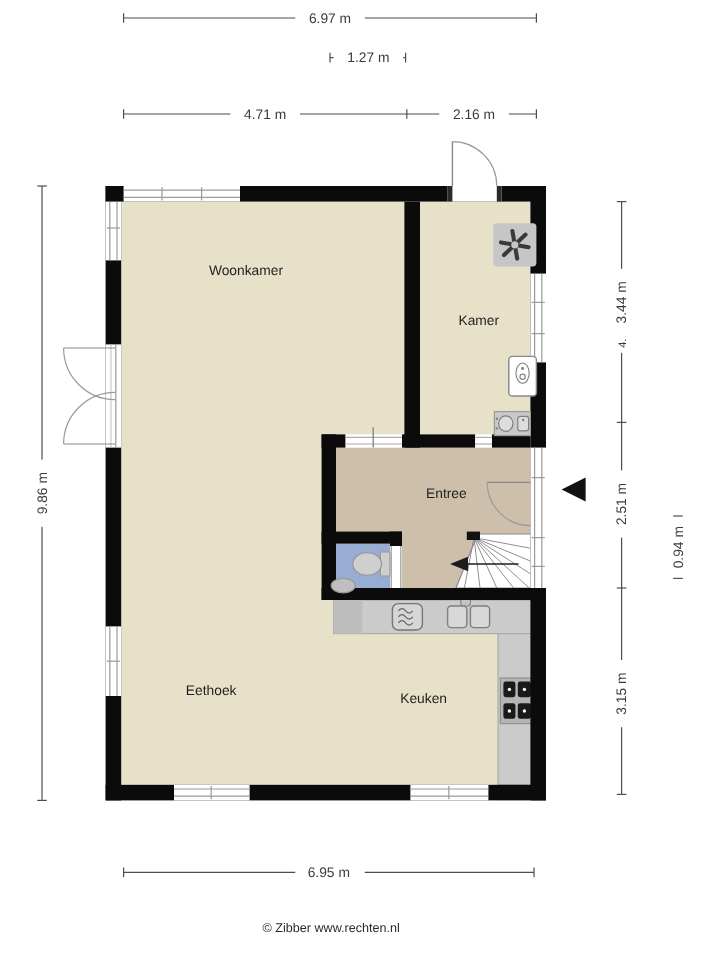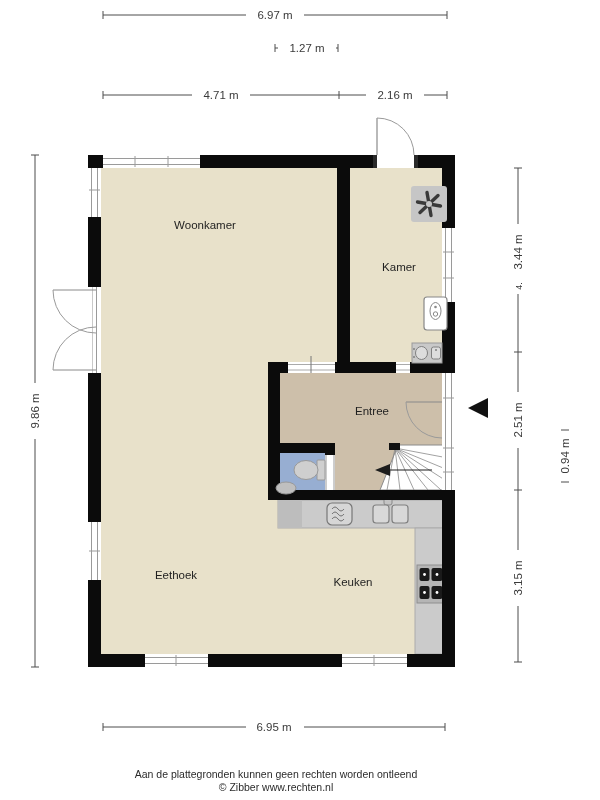--- a/index.html
+++ b/index.html
@@ -273,16 +273,15 @@
   <text x="274" y="731" text-anchor="middle" class="dim-label">6.95 m</text>
 
   <text x="205" y="229" text-anchor="middle" class="room-label">Woonkamer</text>
   <text x="399" y="271" text-anchor="middle" class="room-label">Kamer</text>
   <text x="372" y="415" text-anchor="middle" class="room-label">Entree</text>
   <text x="176" y="579" text-anchor="middle" class="room-label">Eethoek</text>
   <text x="353" y="586" text-anchor="middle" class="room-label">Keuken</text>
 </svg>
 
 <div id="footer">
-  <div>Aan de plattegronden kunnen geen rechten worden ontleend</div>
   <div>© Zibber www.rechten.nl</div>
 </div>
 </div>
 
 </body></html>

